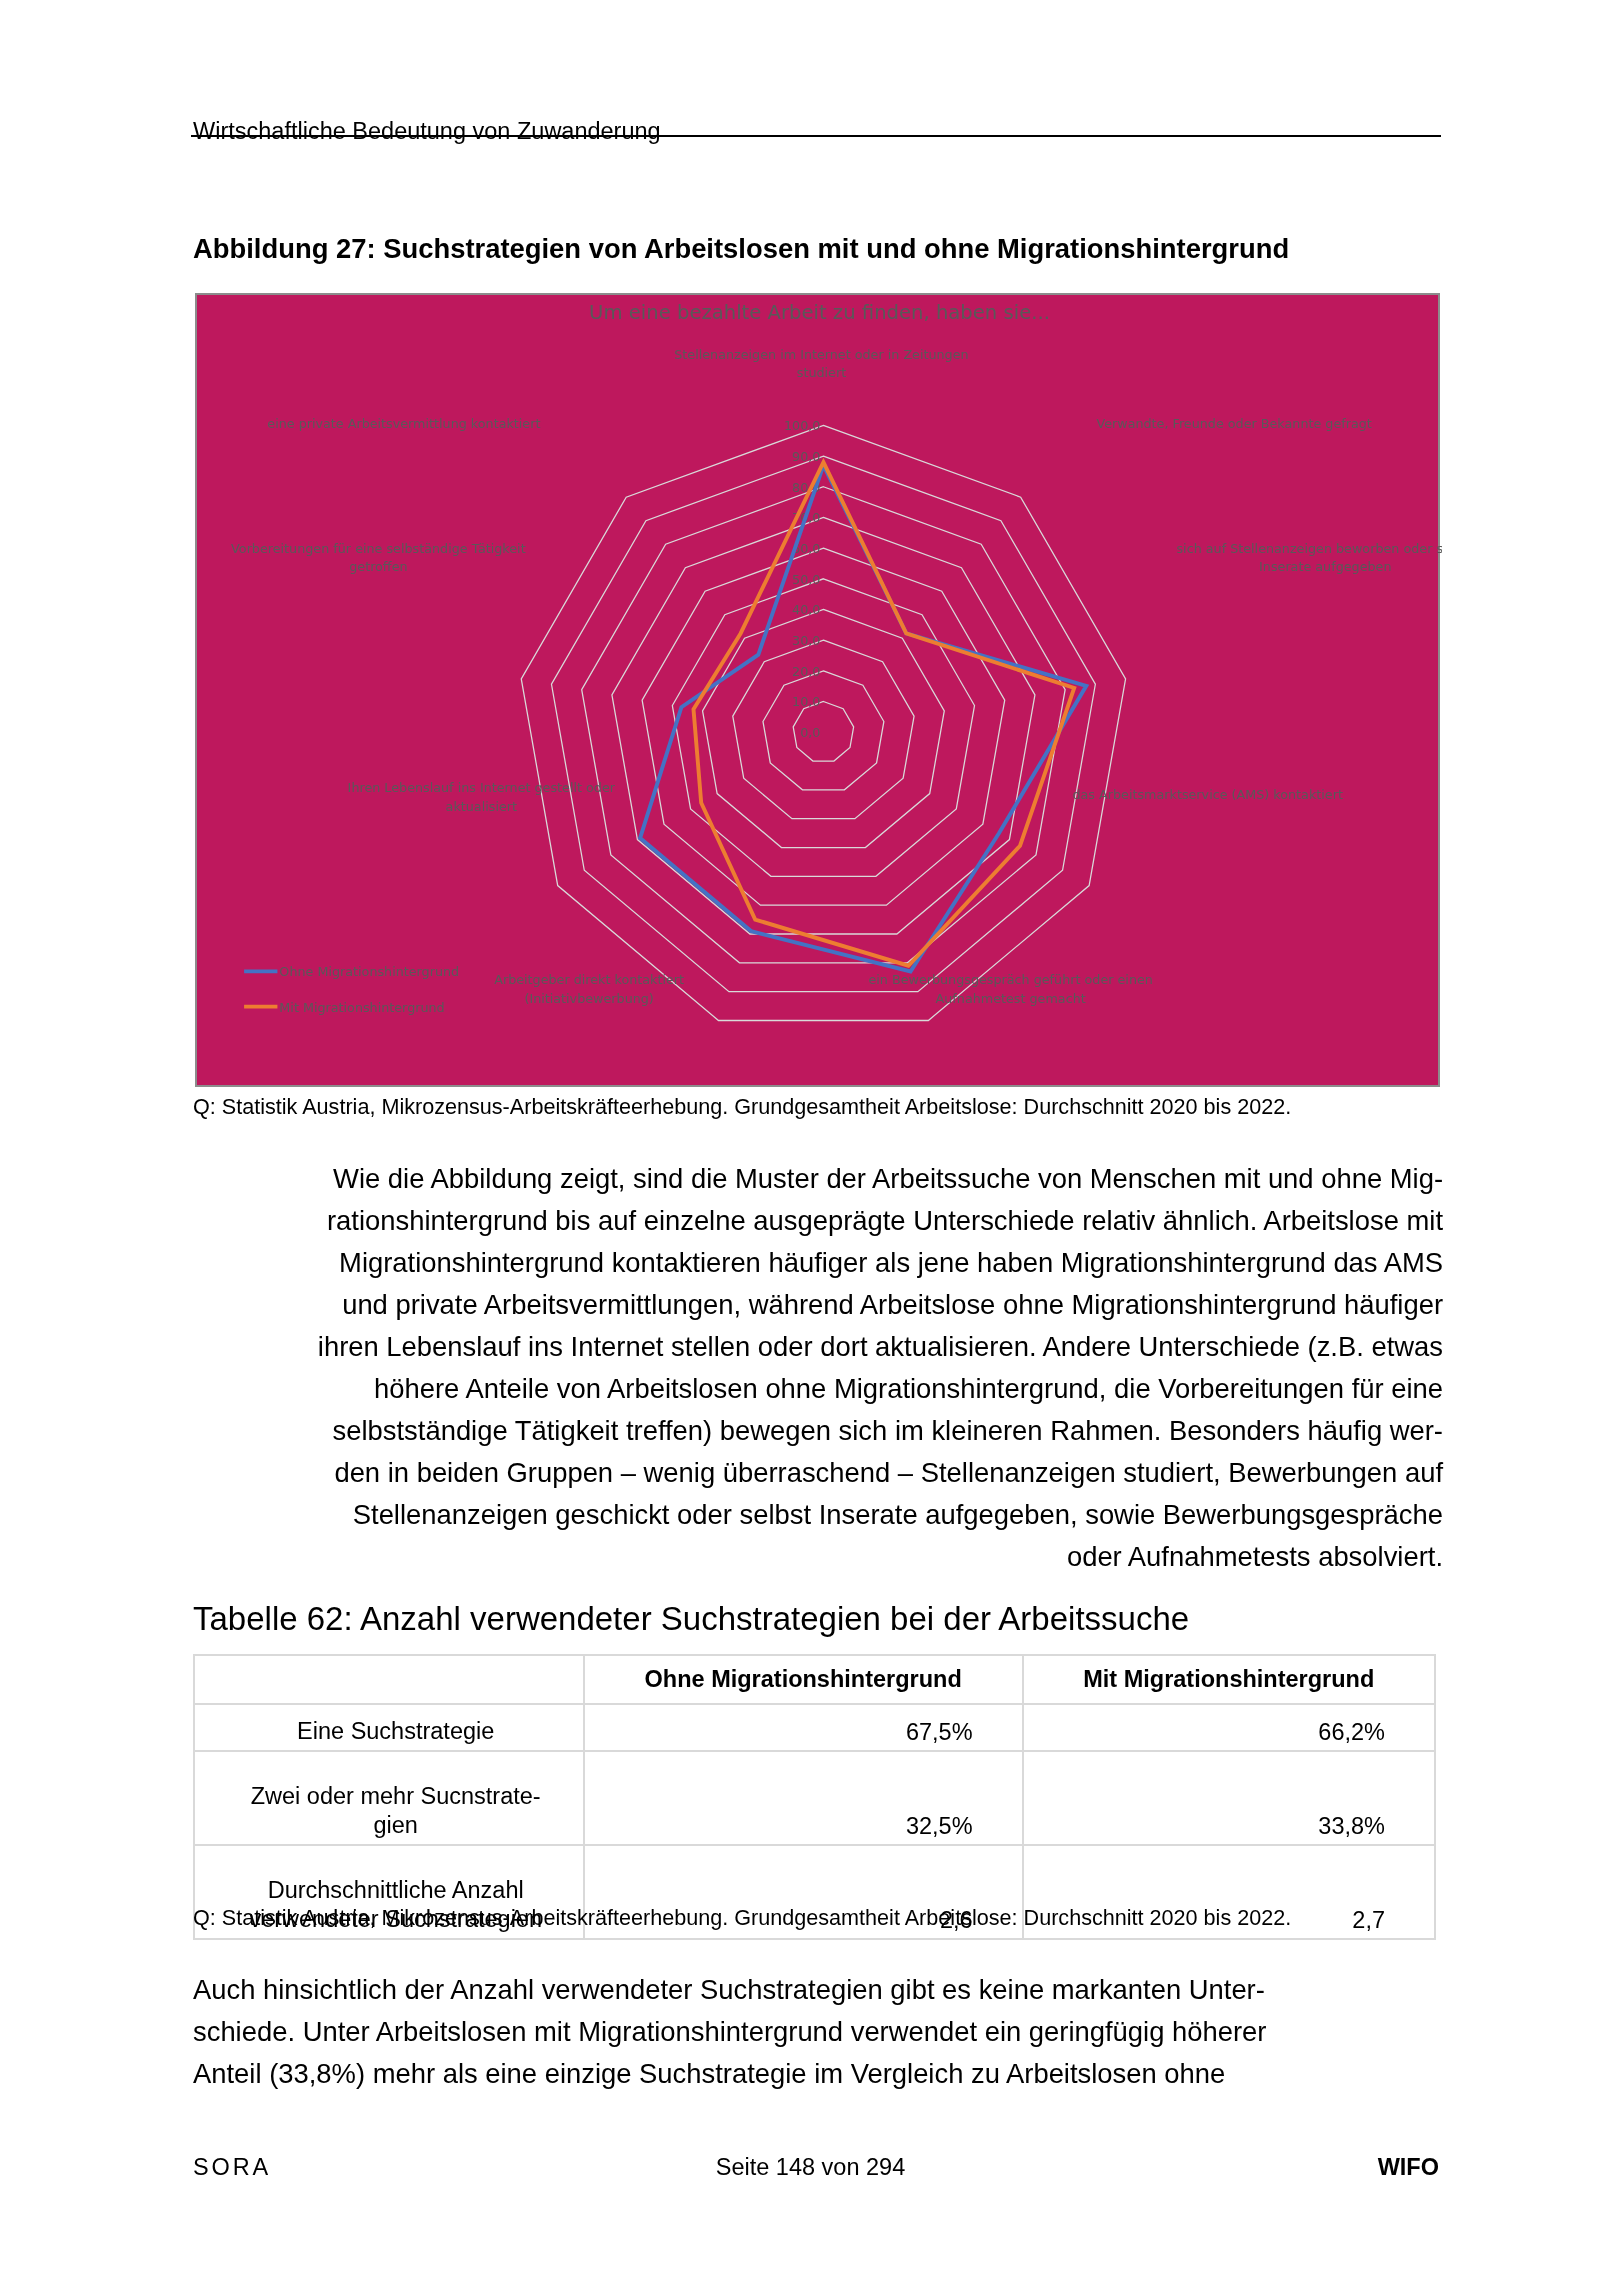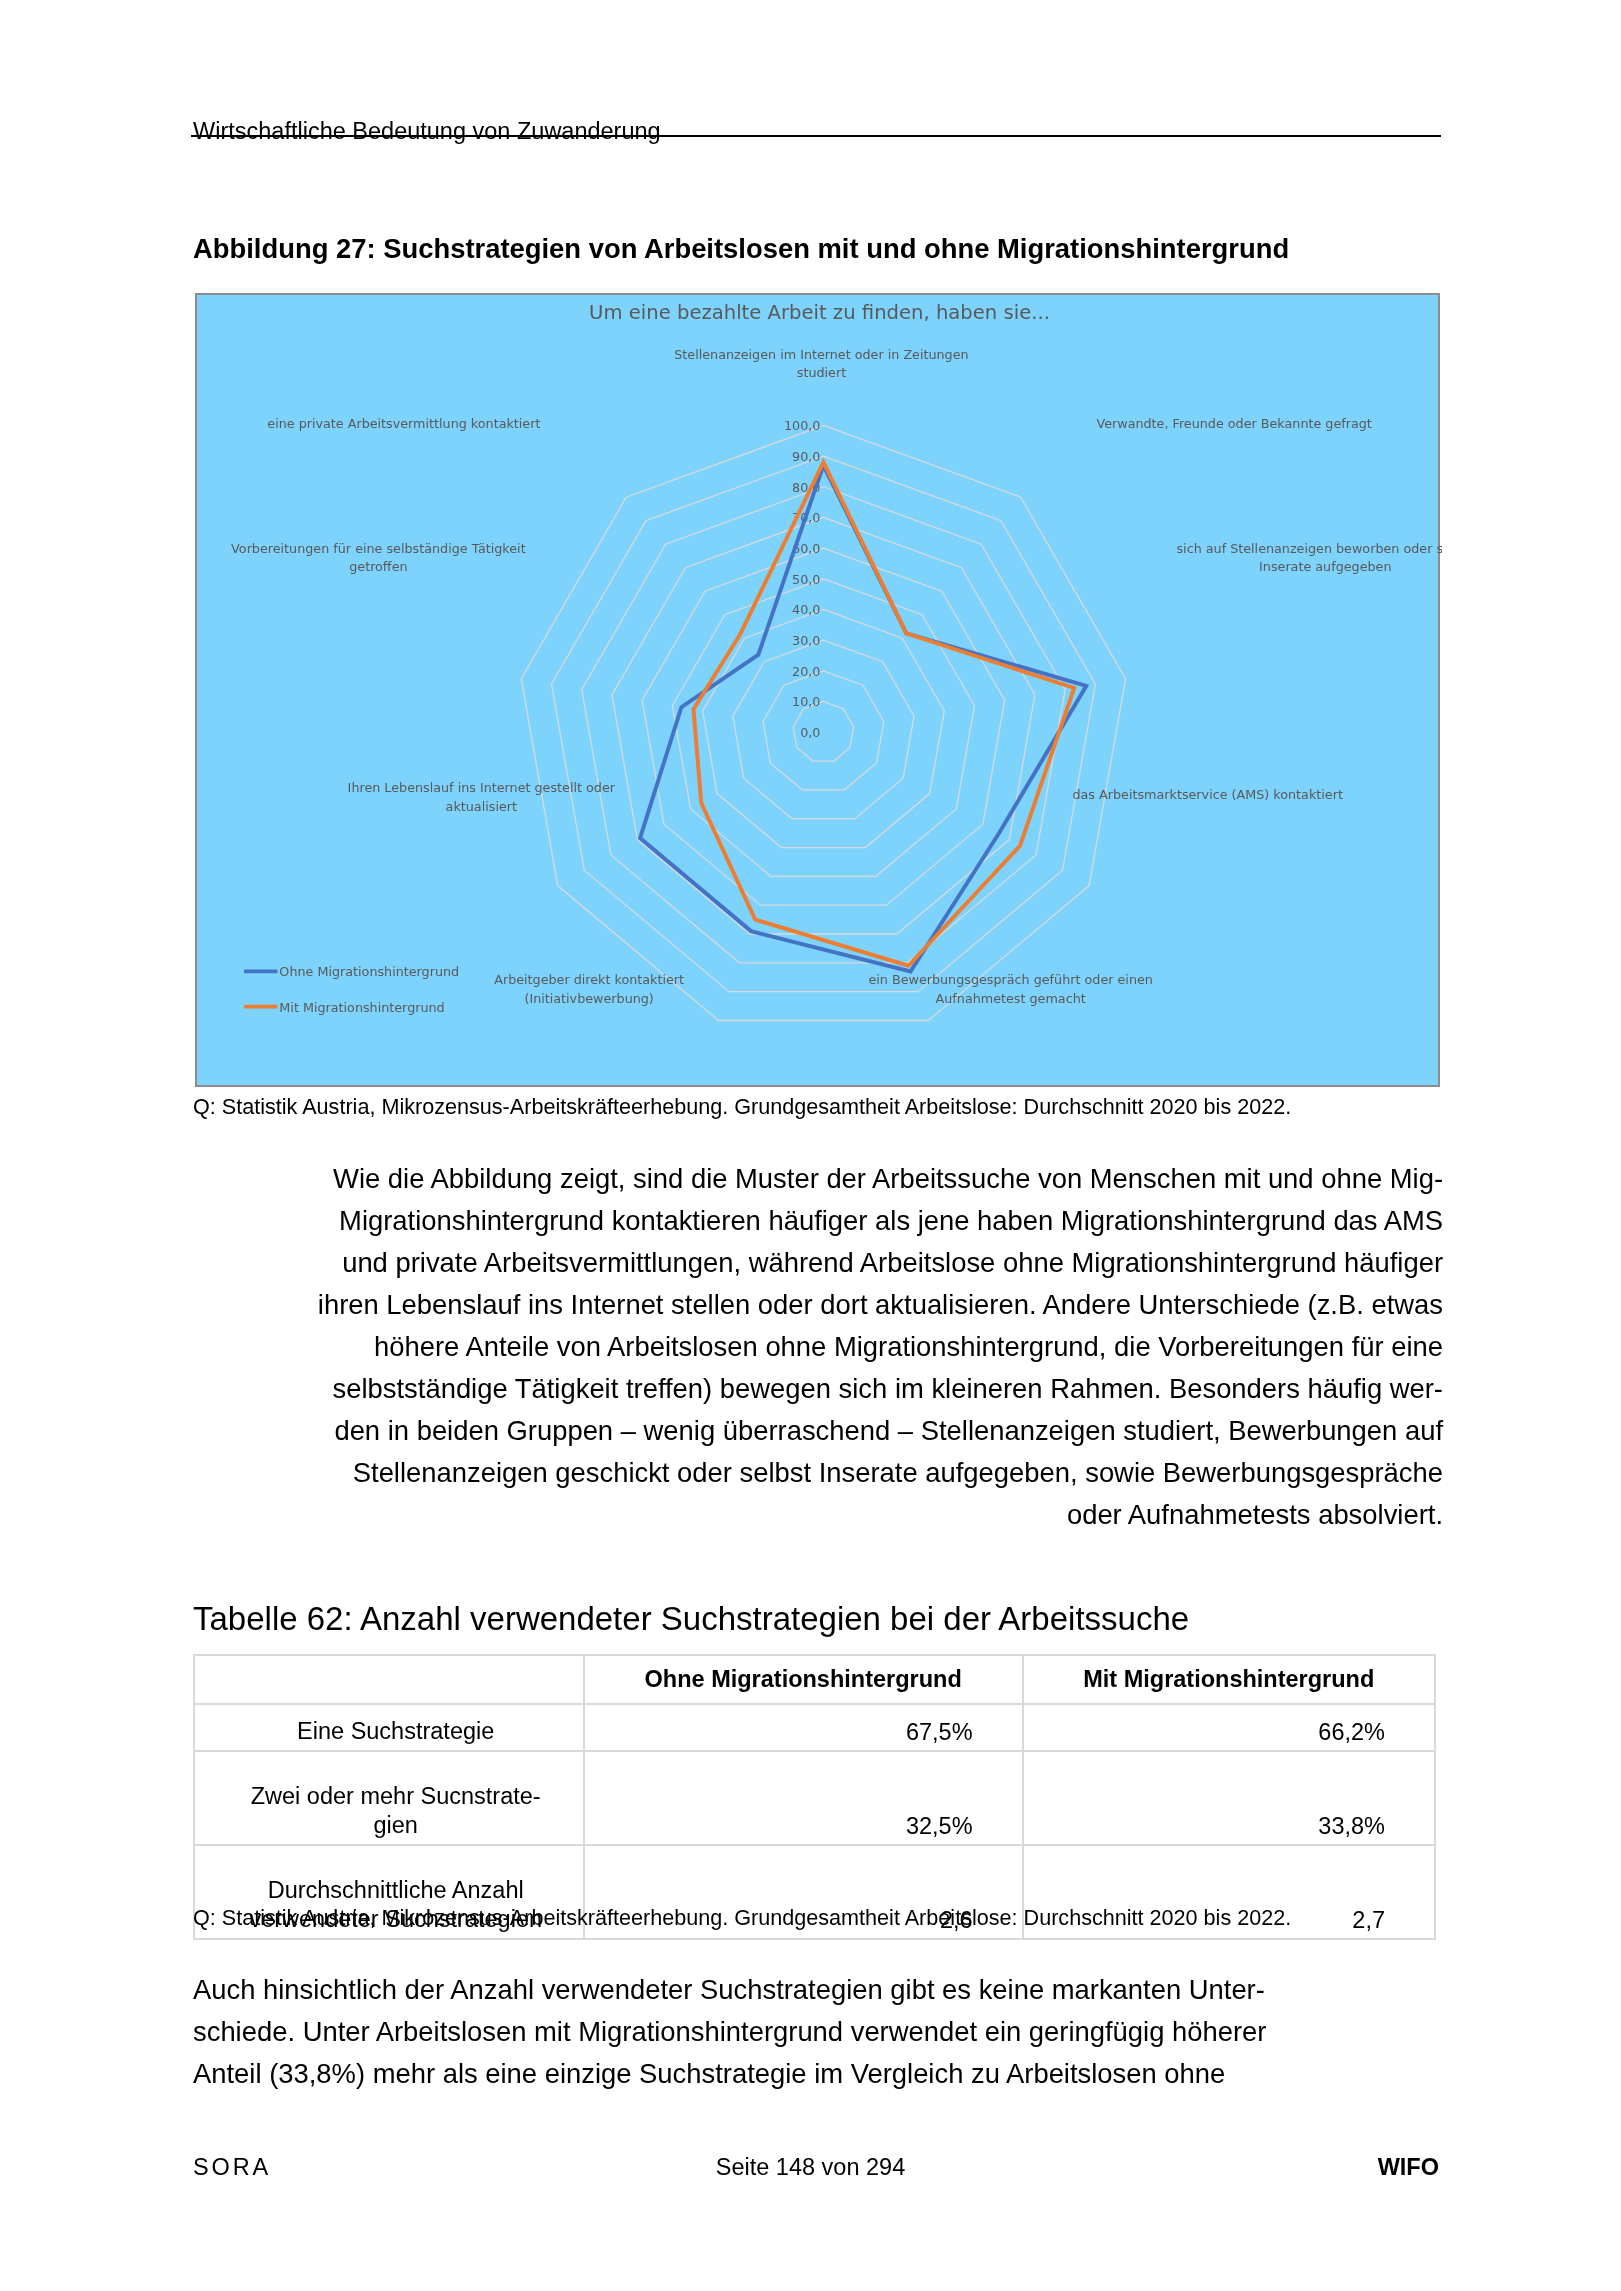--- a/index.html
+++ b/index.html
@@ -1,20 +1,20 @@
 <!DOCTYPE html>
 <html><head>
 <meta charset="utf-8">
 <style>
   html, body { margin: 0; padding: 0; background: #ffffff; }
   body { width: 1621px; height: 2292px; position: relative; font-family: "Liberation Sans", sans-serif; color: #000; overflow: hidden; }
   .running-header { position: absolute; left: 193px; top: 98px; font-size: 23.5px; margin-top: 20px; }
   .header-rule { position: absolute; left: 191px; top: 135px; width: 1250px; height: 2px; background: #000; }
   .fig-title { position: absolute; left: 193px; top: 233px; font-size: 27.4px; font-weight: bold; }
-  .chart-box { position: absolute; left: 195px; top: 293px; width: 1245px; height: 794px; border: 2px solid #8c8c8c; box-sizing: border-box; background: #7dd3fc; }
+  .chart-box { position: absolute; left: 195px; top: 293px; width: 1245px; height: 794px; border: 2px solid #8c8c8c; box-sizing: border-box; background: #be185d; }
   .chart-box svg { position: absolute; left: 0; top: 0; }
   .source { position: absolute; left: 193px; font-size: 21.6px; line-height: 25.5px; width: 1235px; }
   .body-text { position: absolute; left: 193px; width: 1250px; font-size: 27.4px; line-height: 42px; }
   .tbl-title { position: absolute; left: 193px; top: 1600px; font-size: 33px; font-weight: normal; text-align: center; }
   table.data-table { position: absolute; left: 193px; top: 1654px; width: 1243px; border-collapse: collapse; font-size: 23.5px; }
   table.data-table td, table.data-table th { border: 2px solid #d9d9d9; padding: 0 27.4px; }
   table.data-table th { font-weight: bold; height: 47px; text-align: center; }
   table.data-table td.label { text-align: center; padding-left: 41px; vertical-align: bottom; line-height: 29px; padding-bottom: 3.9px; border-radius: 18px; }
   table.data-table td.num { text-align: right; vertical-align: bottom; padding-right: 49px; padding-bottom: 3.9px; }
   .footer-left { position: absolute; left: 193px; top: 2154px; font-size: 23.5px; letter-spacing: 2.9px; }
@@ -73,20 +73,21 @@
       <text x="84" y="695" class="axis-label">Ohne Migrationshintergrund</text>
       <line x1="48" y1="726" x2="82" y2="726" stroke="#ed7d31" stroke-width="4"></line>
       <text x="84" y="731" class="axis-label">Mit Migrationshintergrund</text>
     </svg>
 </div>
 
 <div class="source" style="top:1094px;">Q: Statistik Austria, Mikrozensus-Arbeitskräfteerhebung. Grundgesamtheit Arbeitslose: Durchschnitt 2020 bis 2022.</div>
 
 <div class="body-text" style="top:1158px;text-align:right;" id="para1">
     <div>Wie die Abbildung zeigt, sind die Muster der Arbeitssuche von Menschen mit und ohne Mig-</div>
+    <div>rationshintergrund bis auf einzelne ausgeprägte Unterschiede relativ ähnlich. Arbeitslose mit</div>
     <div>Migrationshintergrund kontaktieren häufiger als jene haben Migrationshintergrund das AMS</div>
     <div>und private Arbeitsvermittlungen, während Arbeitslose ohne Migrationshintergrund häufiger</div>
     <div>ihren Lebenslauf ins Internet stellen oder dort aktualisieren. Andere Unterschiede (z.B. etwas</div>
     <div>höhere Anteile von Arbeitslosen ohne Migrationshintergrund, die Vorbereitungen für eine</div>
     <div>selbstständige Tätigkeit treffen) bewegen sich im kleineren Rahmen. Besonders häufig wer-</div>
     <div>den in beiden Gruppen – wenig überraschend – Stellenanzeigen studiert, Bewerbungen auf</div>
     <div>Stellenanzeigen geschickt oder selbst Inserate aufgegeben, sowie Bewerbungsgespräche</div>
     <div>oder Aufnahmetests absolviert.</div>
   </div>
 

